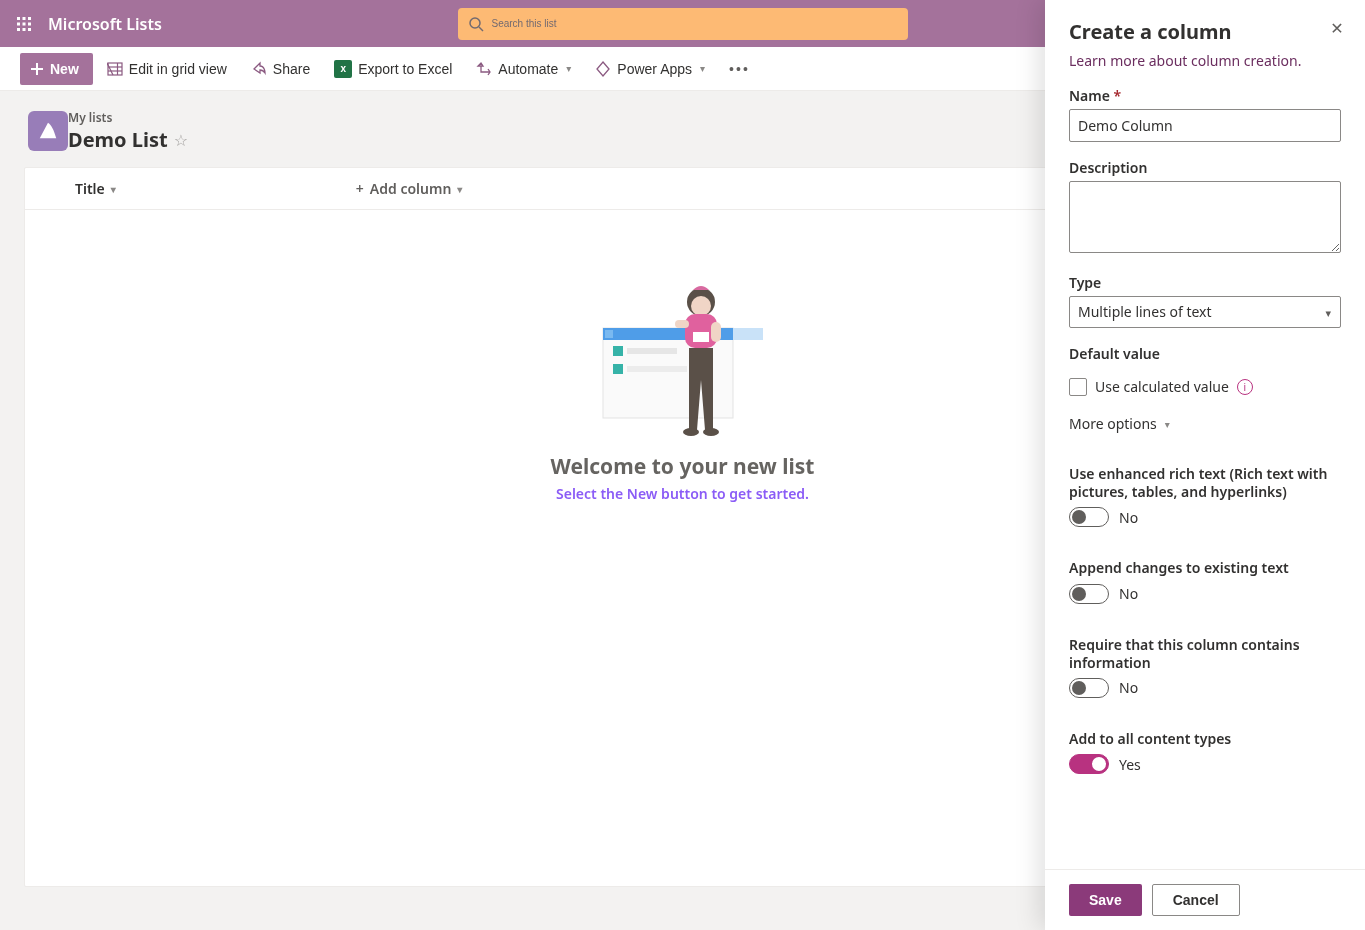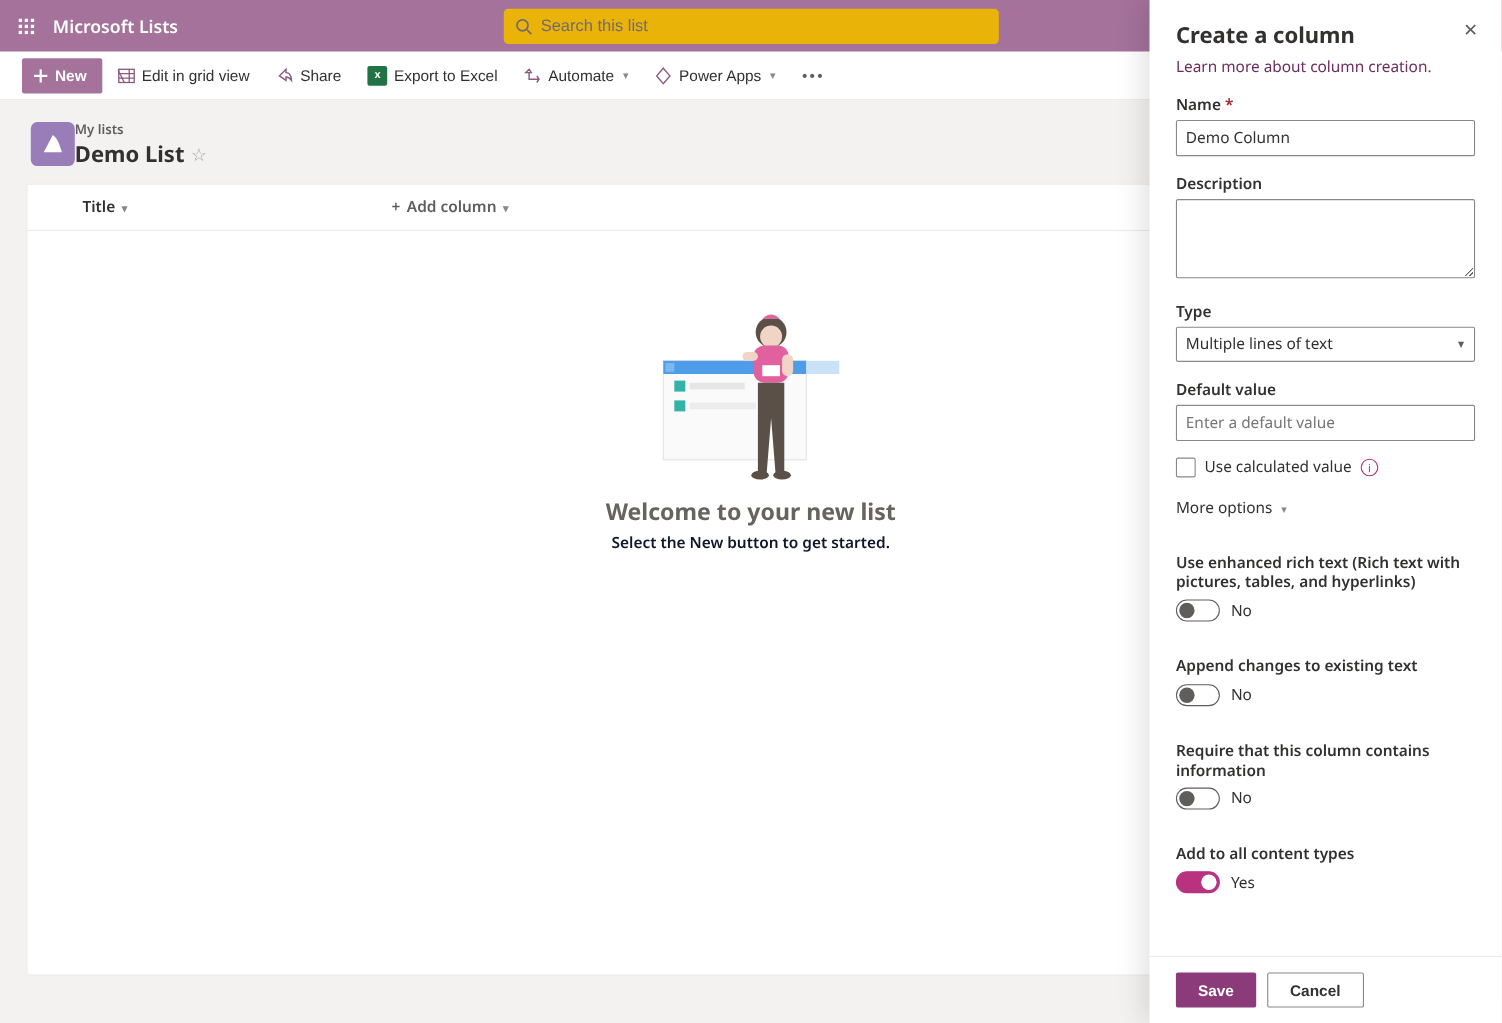--- a/index.html
+++ b/index.html
@@ -41,26 +41,26 @@
   .app-title { font-size: 16px; font-weight: 600; margin-left: 8px; }
   .search-wrap {
     position: absolute;
     left: 50%;
     transform: translateX(-50%);
     width: 450px;
   }
   .search {
     width: 100%;
     height: 32px;
-    background: #eab308;
+    background: #fdba74;
     border: none;
     border-radius: 4px;
     padding: 0 12px 0 34px;
     color: var(--gray-text);
-    font-size: 15px;
+    font-size: 10px;
   }
   .search::placeholder { color: #726a70; }
   .search-icon {
     position: absolute; left: 10px; top: 50%; transform: translateY(-50%);
     width: 16px; height: 16px; color: #726a70;
   }
   
   .cmdbar {
     height: 44px;
     background: #fff;
@@ -134,21 +134,21 @@
   .col-title { font-weight:600; color: var(--dark-text); display:flex; align-items:center; gap:6px; }
   .col-add { color: var(--gray-text); font-weight:600; display:flex; align-items:center; gap:6px; cursor:pointer; }
   .chev { font-size: 10px; color: #8a8886; }
 
   .empty {
     display:flex; flex-direction:column; align-items:center;
     padding-top: 70px;
   }
   .illustration { width: 180px; height: 160px; position: relative; }
   .empty h2 { font-size: 21px; font-weight:700; color:#666461; margin-top:12px; }
-  .empty p { font-size: 14px; font-weight:600; color:#0f172a; margin-top:4px; }
+  .empty p { font-size: 14px; font-weight:600; color:#8b5cf6; margin-top:4px; }
 
   
   .panel {
     position: absolute;
     top: 0; right: 0;
     width: 320px;
     height: 930px;
     background: #fff;
     box-shadow: -6px 0 24px rgba(0,0,0,0.12);
     display: flex; flex-direction: column;
@@ -384,21 +384,20 @@
     <div class="field">
       <label class="field-label">Type</label>
       <div class="select-wrap">
         <div class="select" style="line-height:18px">Multiple lines of text</div>
         <span class="select-caret">▾</span>
       </div>
     </div>
 
     <div class="field">
       <label class="field-label">Default value</label>
-      <input class="text-input" placeholder="Enter a default value" style="">
     </div>
 
     <div class="checkbox-row">
       <div class="checkbox"></div>
       <span>Use calculated value</span>
       <span class="info-icon">i</span>
     </div>
 
     <div class="more-opts">
       <span>More options</span>

